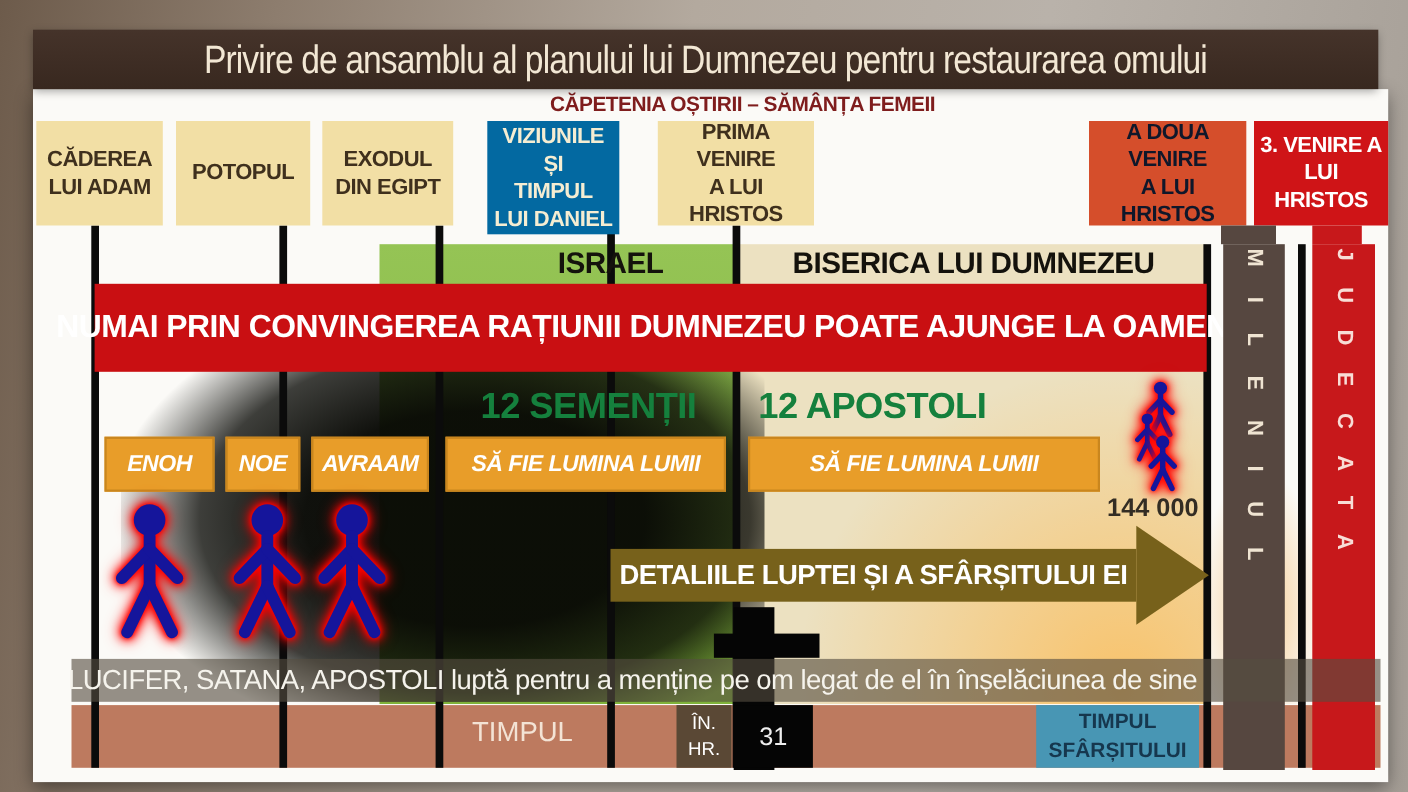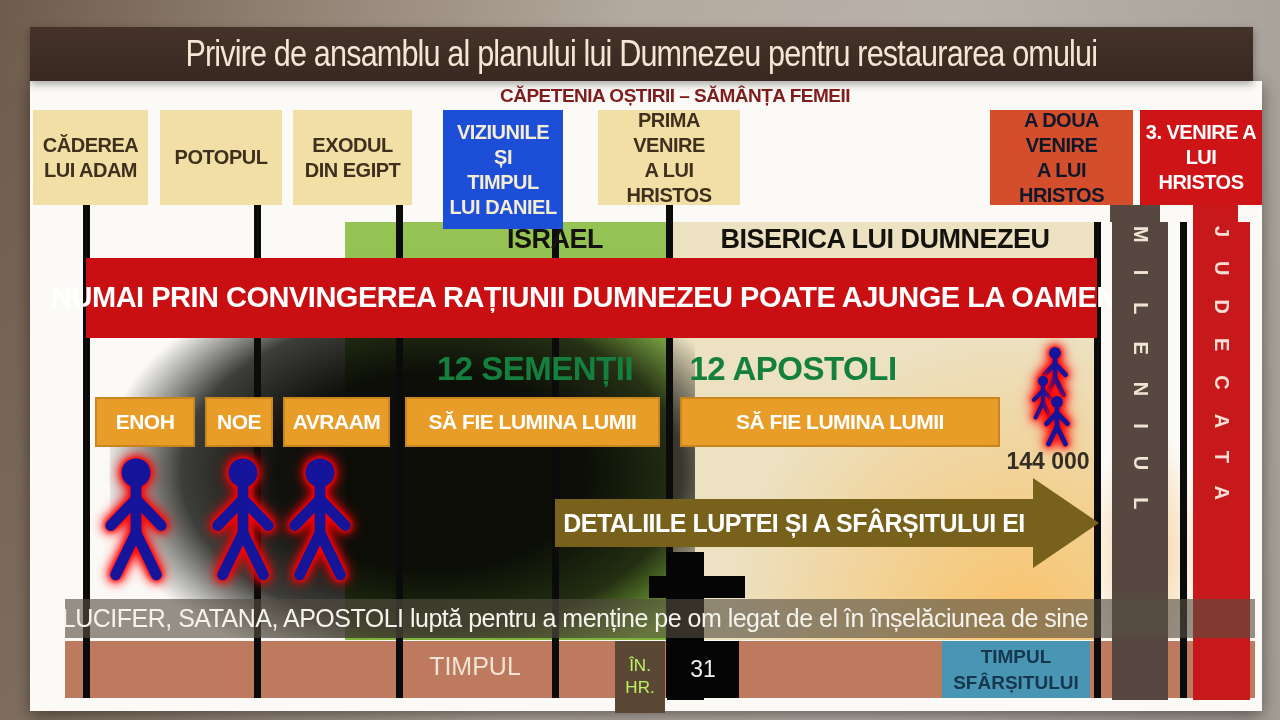--- a/index.html
+++ b/index.html
@@ -36,42 +36,42 @@
   
   .vline { position:absolute; width:7px; top:205px; height:493px; background:#0b0b0b; z-index:3; }
   .vline.short { top:222px; height:476px; }
 
   
   .evbox { position:absolute; top:110px; height:95px; z-index:5;
     display:flex; align-items:center; justify-content:center; text-align:center;
     font-weight:bold; font-size:20px; letter-spacing:-0.5px; line-height:1.25;
     white-space:pre-line; padding:2px 4px; }
   .evbox.cream { background:#f2dfa5; color:#3f301d; }
-  .evbox.olive { background:#1d4ed8; color:#f5edd2; top:110px; height:119px; }
+  .evbox.olive { background:#0369a1; color:#f5edd2; top:110px; height:103px; }
   .evbox.orangered { background:#d54e2b; color:#0f172a; }
   .evbox.red { background:#cf1417; color:#fff; }
 
   .connector { position:absolute; top:205px; height:17px; z-index:5; }
 
   
   .bandlabel { position:absolute; top:224px; z-index:5; text-align:center;
     font-weight:bold; font-size:27px; color:#14120c; letter-spacing:-0.5px; }
 
   
   .redbanner { left:86px; top:258px; width:1011px; height:80px; background:#c90f12; z-index:5;
     display:flex; flex-direction:column; align-items:center; justify-content:center;
     color:#fff; font-weight:bold; font-size:29px; letter-spacing:-0.5px; line-height:1.28;
     white-space:nowrap; }
 
   .grouptitle { position:absolute; top:350px; z-index:5; text-align:center;
     font-weight:bold; font-size:33px; color:#15803d; letter-spacing:-0.5px; }
 
   .obox { position:absolute; top:397px; height:50px; z-index:5; background:#e89d29;
     border:2px solid #c9861e; display:flex; align-items:center; justify-content:center;
-    color:#fff; font-weight:bold; font-size:21px; letter-spacing:-0.5px; white-space:nowrap; }
+    color:#fff; font-weight:bold; font-size:21px; letter-spacing:-0.5px; white-space:nowrap;font-style:italic; }
 
   
   .fig { position:absolute; z-index:5;
     filter:drop-shadow(0 0 2px #ff0000) drop-shadow(0 0 4px #ff0000) drop-shadow(0 0 6px rgba(255,0,0,.85)); }
   .count144 { left:998px; top:448px; width:100px; z-index:5; text-align:center;
     font-weight:bold; font-size:23px; color:#332d24; }
 
   
   .arrow-body { left:555px; top:499px; width:478px; height:48px; background:#77611b; z-index:5;
     display:flex; align-items:center; justify-content:center; color:#fff; font-weight:bold;
@@ -86,23 +86,23 @@
 
   
   .lucifer { left:65px; top:599px; width:1190px; height:39px; z-index:6;
     background:rgba(86,78,64,.62); display:flex; align-items:center; justify-content:center;
     padding-right:170px; color:#f5f3ec; font-size:25px; letter-spacing:-0.5px; white-space:nowrap; }
 
   
   .timeband { left:65px; top:641px; width:1190px; height:57px; background:#bd7a5f; z-index:2; }
   .timpul { left:400px; top:652px; width:150px; z-index:5; text-align:center;
     color:#f3e3d5; font-size:25px; }
-  .inhr { left:615px; top:641px; width:50px; height:72px; background:#5a4835; z-index:5;
+  .inhr { left:615px; top:641px; width:50px; height:57px; background:#5a4835; z-index:5;
     display:flex; align-items:center; justify-content:center; text-align:center;
-    color:#bef264; font-size:17px; line-height:1.3; white-space:pre-line; }
+    color:#ffffff; font-size:17px; line-height:1.3; white-space:pre-line; }
   .year31 { left:667px; top:641px; width:72px; height:57px; background:#050505; z-index:5;
     display:flex; align-items:center; justify-content:center; color:#eee; font-size:23px; }
   .endtime { left:942px; top:641px; width:148px; height:57px; background:#4896b4; z-index:5;
     display:flex; align-items:center; justify-content:center; text-align:center;
     color:#16374e; font-weight:bold; font-size:19px; line-height:1.35; white-space:pre-line; }
 
   
   .vbar { position:absolute; top:222px; height:478px; z-index:5;
     display:flex; align-items:center; justify-content:center; }
   .vbar.mill { left:1112px; width:56px; background:#564740; }

